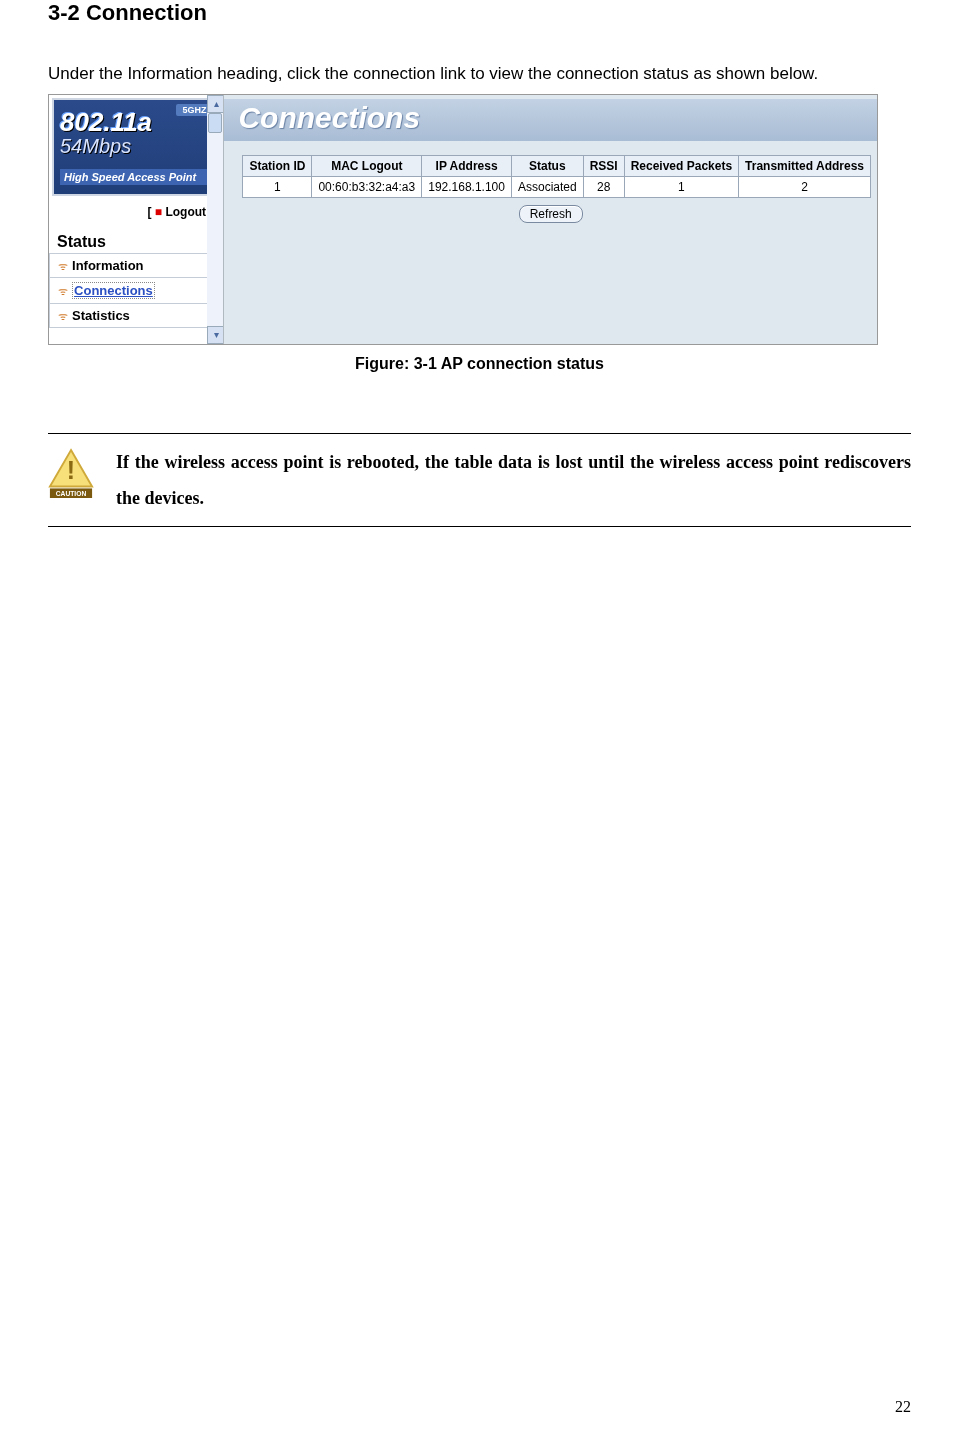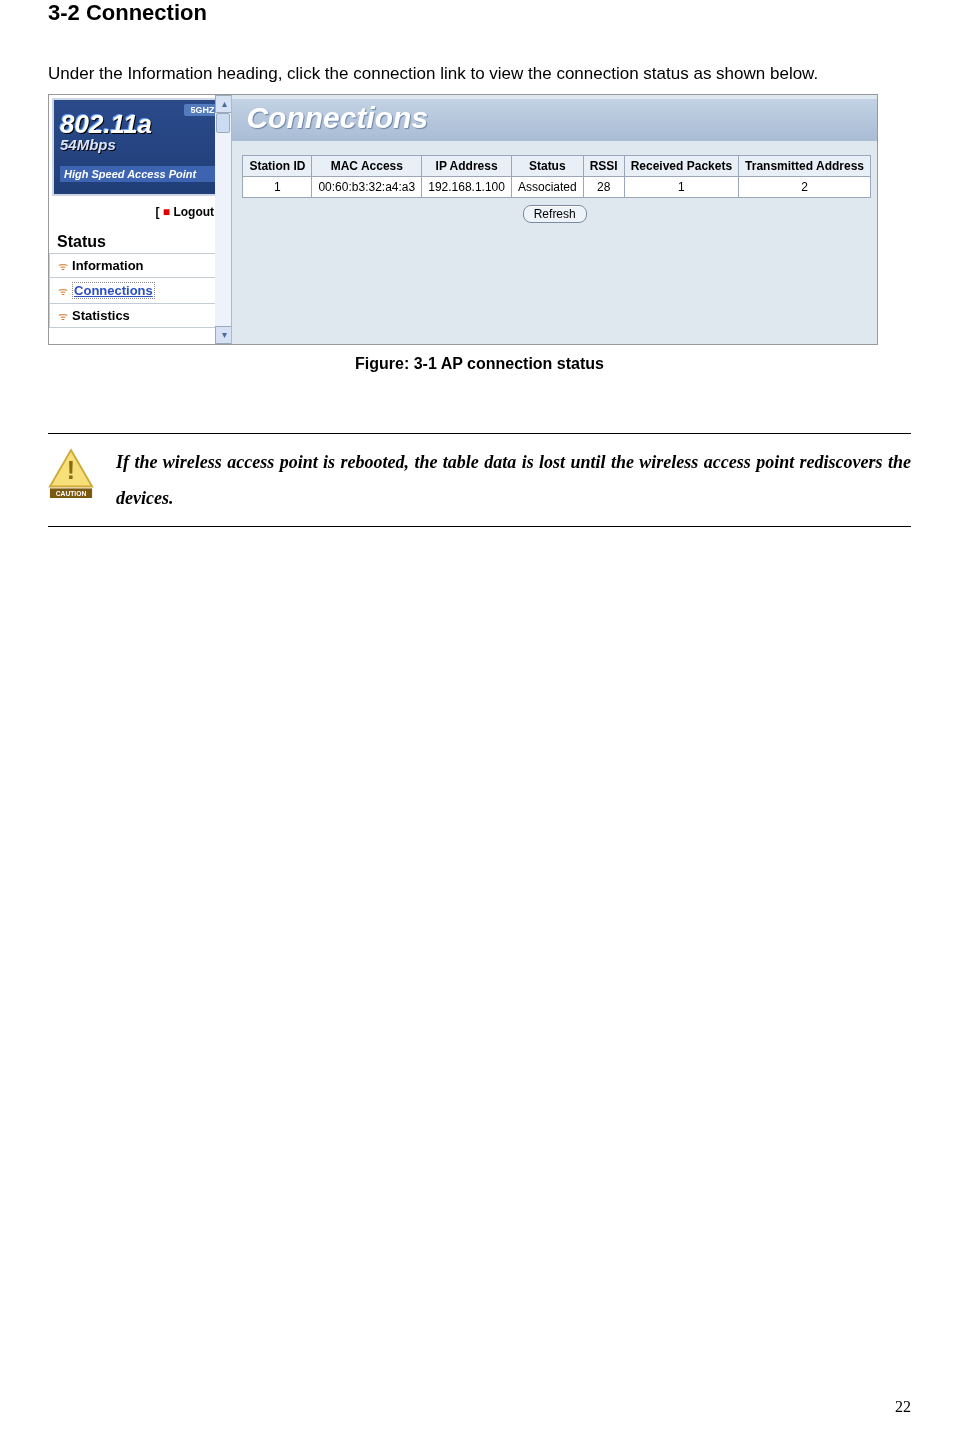--- a/index.html
+++ b/index.html
@@ -73,22 +73,22 @@
   }
   .brand .b1 {
     font-size: 26px;
     font-weight: bold;
     font-style: italic;
     color: #fff;
     text-shadow: 1px 1px 0 #000, -1px -1px 0 #6aa3ff;
     line-height:1;
   }
   .brand .b2 {
-    font-size: 15px;
-    font-weight: bold;
+    font-size: 20px;
+    font-weight: normal;
     font-style: italic;
     color: #d9e4ff;
     text-shadow: 1px 1px 0 #000;
     line-height:1.1;
   }
   .brand .b3 {
     font-size: 11px;
     font-weight: bold;
     font-style: italic;
     color:#fff;
@@ -184,21 +184,21 @@
     font-size: 30px;
     font-weight: bold;
     font-style: italic;
     padding: 2px 0 6px 14px;
     background: linear-gradient(#c3d2e4, #a8bcd4);
     margin-bottom: 14px;
     text-shadow: 1px 1px 1px #6a82a5;
   }
   table.conn {
     border-collapse: collapse;
-    margin: 0 6px 0 10px;
+    margin: 0 6px 0 18px;
     font-size: 12px;
     background: #fff;
   }
   table.conn th {
     background: #e8eff7;
     border: 1px solid #9aa7b8;
     padding: 3px 6px;
     font-weight: bold;
     white-space: nowrap;
   }
@@ -239,21 +239,20 @@
     flex: 0 0 46px;
     margin-top: 4px;
   }
   .caution-text {
     font-weight: bold;
     font-size: 18px;
     line-height: 2.0;
     text-align: justify;
     font-family: "Times New Roman", Times, serif;
     flex:1;
-    font-style:italic;
   }
   .page-num {
     position: absolute;
     bottom: 28px;
     right: 48px;
     font-size: 16px;
     font-family: "Times New Roman", Times, serif;
   }
 </style>
 </head>
@@ -302,21 +301,21 @@
         </div>
       </div>
     </div>
 
     <div class="shot-main">
       <div class="conn-title">Connections</div>
       <table class="conn">
         <tbody>
             <tr>
           <th>Station ID</th>
-          <th>MAC Access</th>
+          <th>MAC Logout</th>
           <th>IP Address</th>
           <th>Status</th>
           <th>RSSI</th>
           <th>Received Packets</th>
           <th>Transmitted Address</th>
         </tr>
         <tr>
           <td>1</td>
           <td>00:60:b3:32:a4:a3</td>
           <td>192.168.1.100</td>

